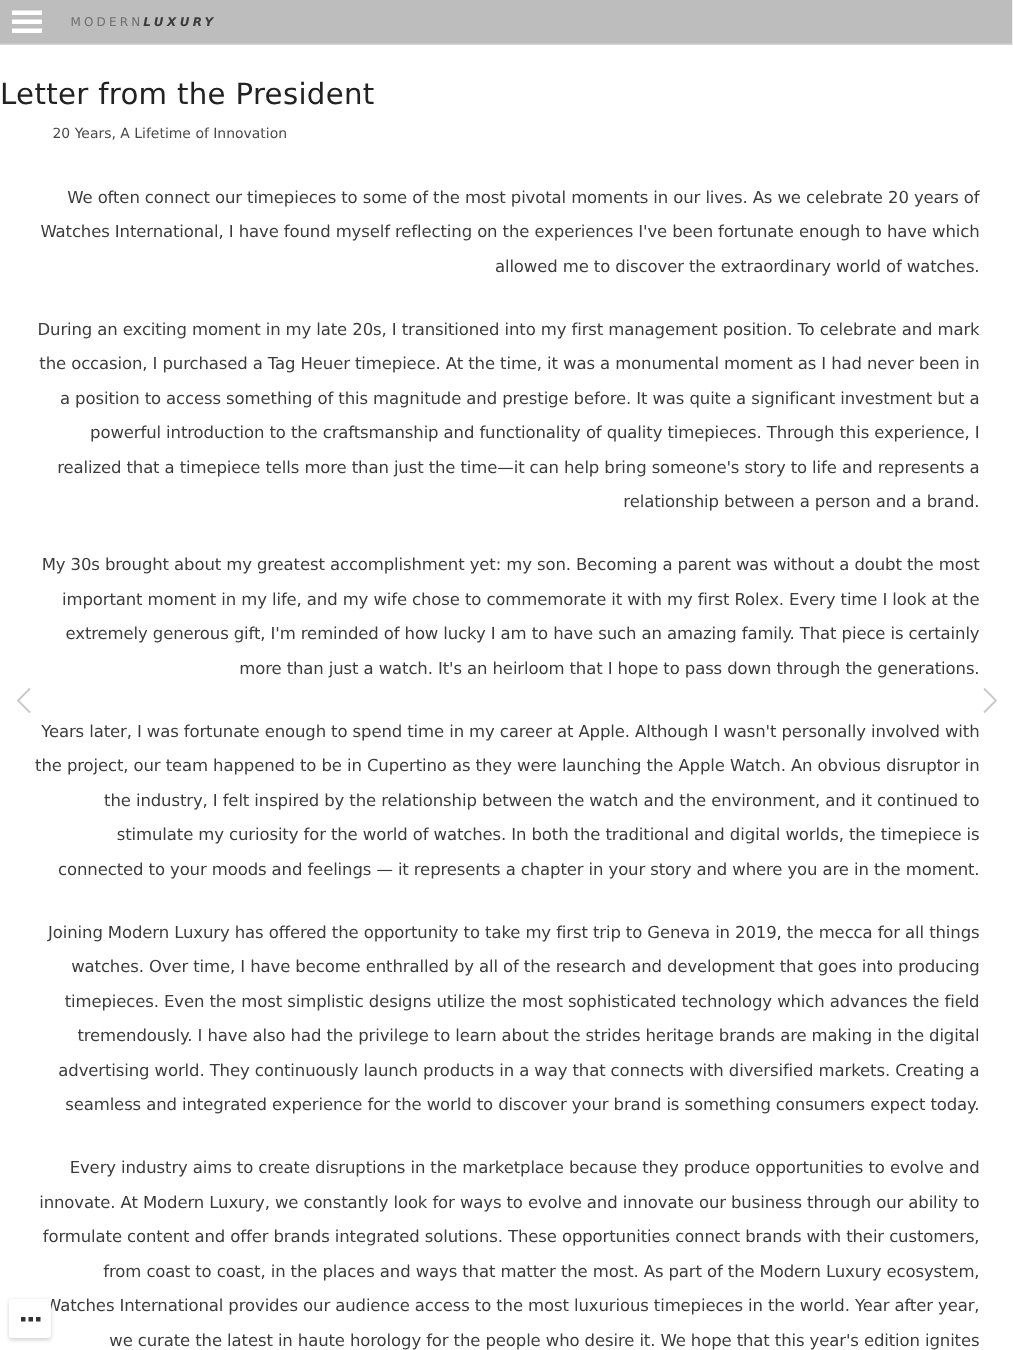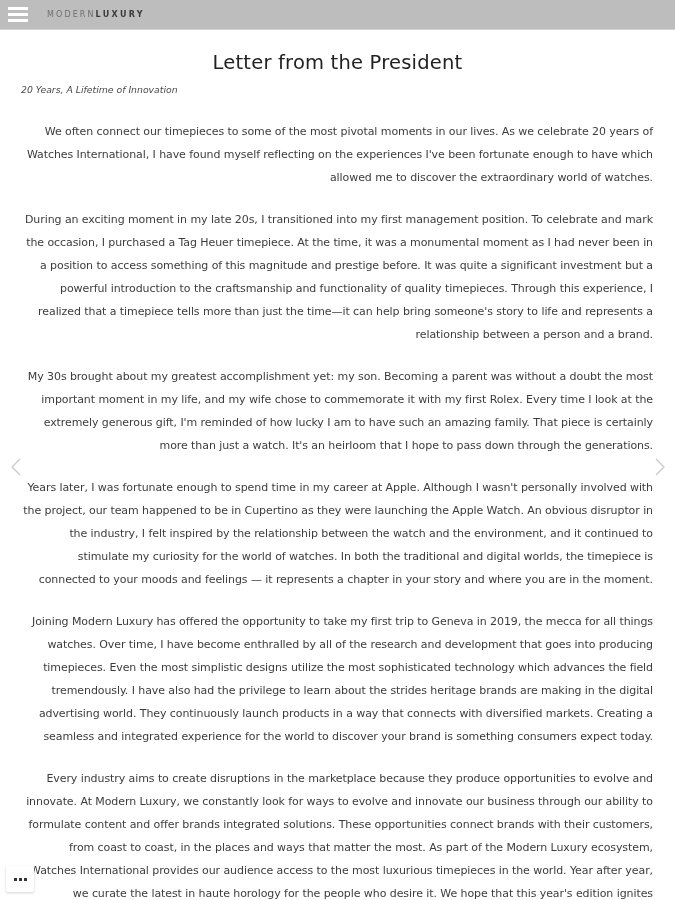--- a/index.html
+++ b/index.html
@@ -44,38 +44,38 @@
       font-size: 8px;
       letter-spacing: 2.1px;
       color: #6f6f6f;
       white-space: nowrap;
       line-height: 10px;
     }
     .logo .bold {
       color: #3b3b3b;
       font-weight: bold;
       letter-spacing: 2.3px;
+      font-style: italic;
     }
     .title {
       position: absolute;
       left: 0; top: 50px;
       width: 675px;
-      text-align: center;
+      text-align: left;
       font-size: 19.5px;
       color: #222222;
       line-height: 26px;
       letter-spacing: 0.2px;
     }
     .subtitle {
       position: absolute;
-      left: 21px; top: 83px;
+      left: 35px; top: 83px;
       font-size: 9.3px;
       color: #4a4a4a;
       line-height: 13px;
-      font-style: italic;
     }
     .article {
       position: absolute;
       left: 23px;
       top: 120px;
       width: 630px;
     }
     .article p {
       margin: 0 0 19px 0;
       font-size: 11px;

